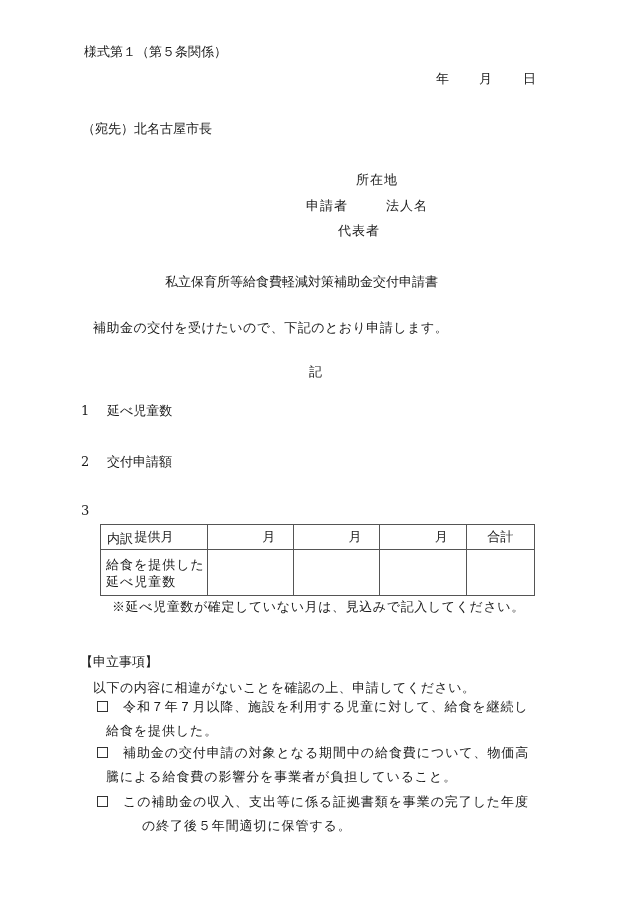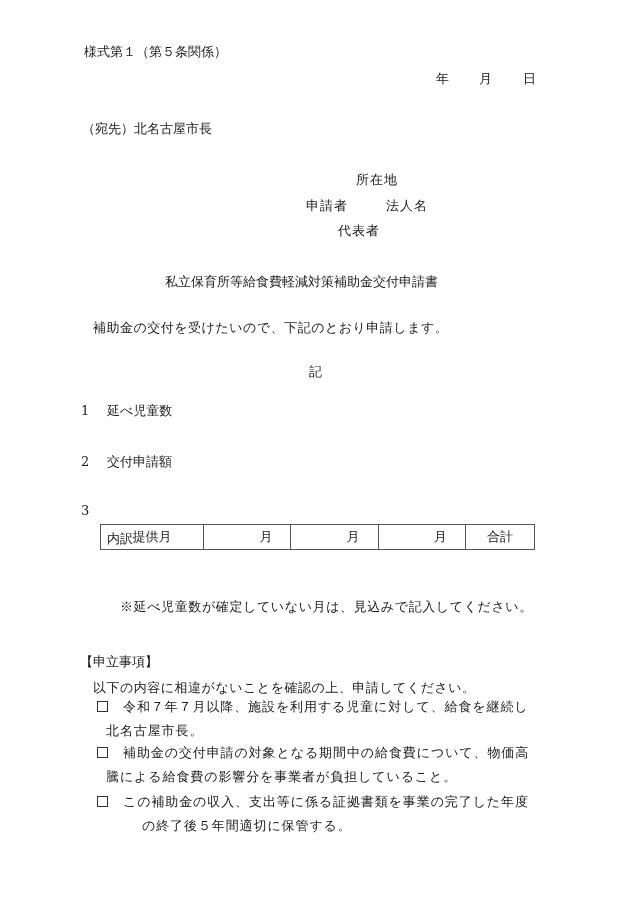--- a/index.html
+++ b/index.html
@@ -60,32 +60,42 @@
 
 <table class="breakdown">
   <tbody>
       <tr class="head">
     <td class="c0 center">提供月</td>
     <td class="c1 right">月</td>
     <td class="c2 right">月</td>
     <td class="c3 right">月</td>
     <td class="c4 center">合計</td>
   </tr>
+  <tr class="body">
+    <td class="c0 rowlabel">
+      <div>給食を提供した</div>
+      <div>延べ児童数</div>
+    </td>
+    <td class="c1"></td>
+    <td class="c2"></td>
+    <td class="c3"></td>
+    <td class="c4"></td>
+  </tr>
 </tbody>
   </table>
 
-<div class="abs" style="left:120px; top:600px; letter-spacing:0.6px;">※延べ児童数が確定していない月は、見込みで記入してください。</div>
+<div class="abs" style="left:112px; top:600px; letter-spacing:0.6px;">※延べ児童数が確定していない月は、見込みで記入してください。</div>
 
 <div class="abs" style="left:80px; top:655px;text-align:center;">【申立事項】</div>
 <div class="abs" style="left:93px; top:681px; letter-spacing:0.5px;">以下の内容に相違がないことを確認の上、申請してください。</div>
 
 <div>
   <span class="abs checkbox-glyph" style="left:97px; top:701px;"></span>
   <div class="abs" style="left:123px; top:700px; letter-spacing:0.9px;">令和７年７月以降、施設を利用する児童に対して、給食を継続し</div>
-  <div class="abs" style="left:106px; top:724px; letter-spacing:0.9px;">北名古屋市長。</div>
+  <div class="abs" style="left:106px; top:724px; letter-spacing:0.9px;">給食を提供した。</div>
 </div>
 
 <div>
   <span class="abs checkbox-glyph" style="left:97px; top:747px;"></span>
   <div class="abs" style="left:123px; top:746px; letter-spacing:0.9px;">補助金の交付申請の対象となる期間中の給食費について、物価高</div>
   <div class="abs" style="left:106px; top:770px; letter-spacing:0.9px;">騰による給食費の影響分を事業者が負担していること。</div>
 </div>
 
 <div>
   <span class="abs checkbox-glyph" style="left:97px; top:796px;"></span>

